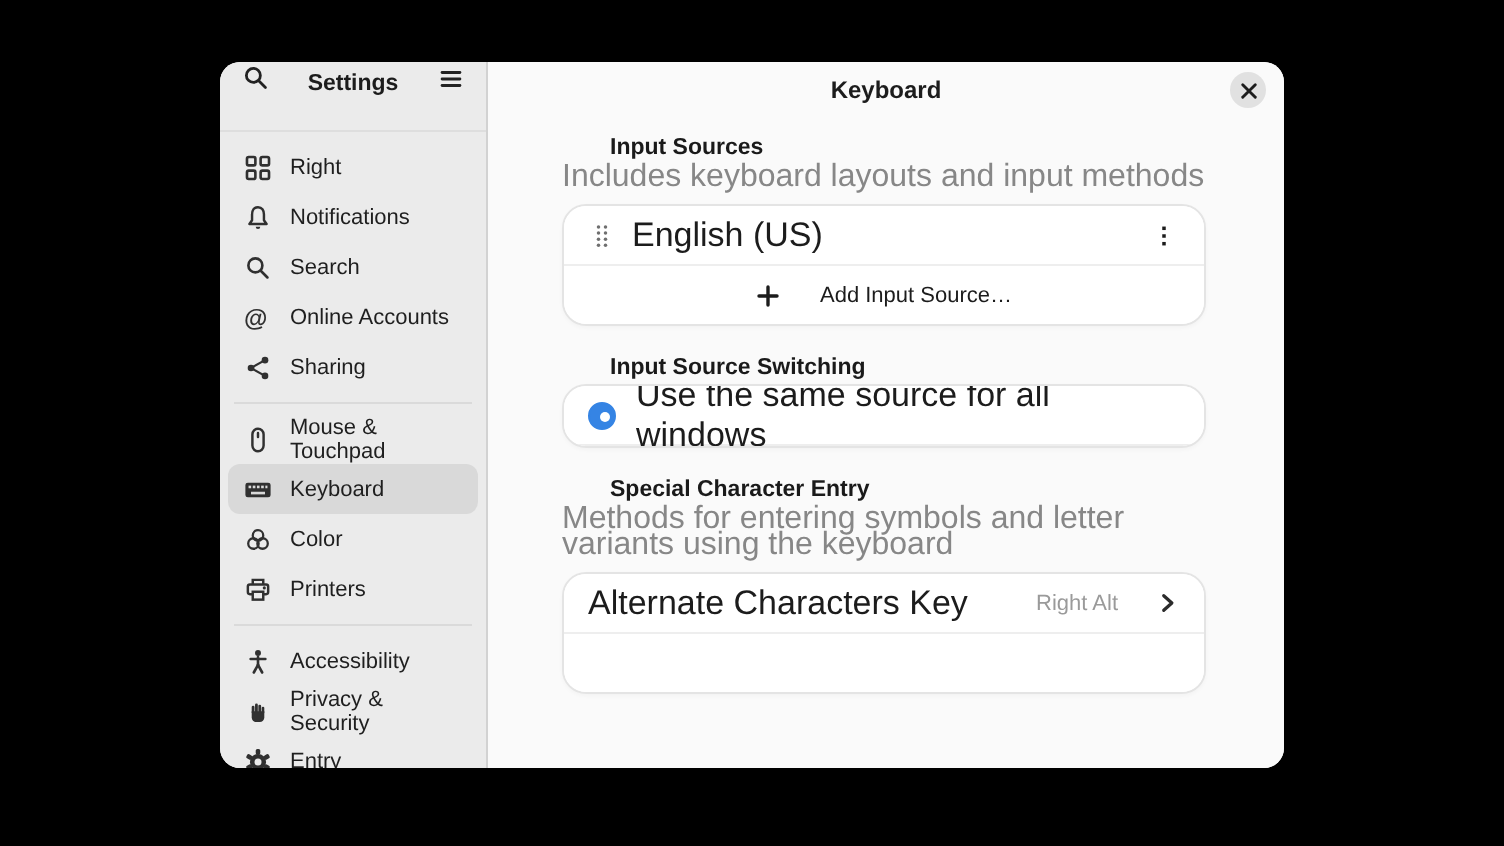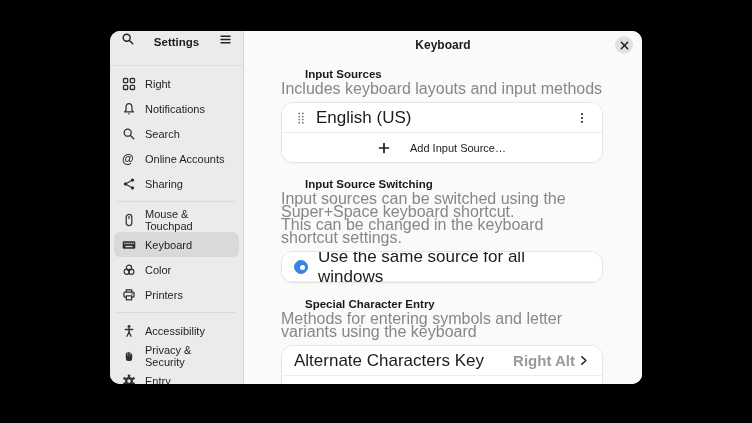--- a/index.html
+++ b/index.html
@@ -42,21 +42,21 @@
   .section { margin-bottom:14px; }
   .section-title { font-size:11.5px; font-weight:700; color:#1a1a1a; line-height:14px; margin-bottom:1px;margin-left:24px; }
   .section-sub { font-size:16px; color:#878787; line-height:13px; margin-bottom:7px; }
 
   .card { background:#fff; border:1px solid #e4e4e4; border-radius:12px;
           box-shadow:0 1px 2px rgba(0,0,0,.03); overflow:hidden; }
   .card-row { height:29px; display:flex; align-items:center; padding:0 12px;
               font-size:11px; color:#1c1c1c; background:#fff; width:100%; border:none; cursor:pointer; }
   .row-divider { height:1px; background:#eeeeee; }
   .row-label { flex:1; text-align:left; font-size:17px; color:#1c1c1c; }
-  .row-value { font-size:15px; color:#9a9a9a; margin-right:2px;font-weight:bold; }
+  .row-value { font-size:11px; color:#9a9a9a; margin-right:18px; }
 
   .drag-handle { width:14px; height:14px; margin-right:8px; color:#6f6f6f; display:inline-flex; cursor:grab; }
   .kebab { width:16px; height:16px; color:#1c1c1c; display:inline-flex; align-items:center;
            justify-content:center; background:transparent; border:none; cursor:pointer; padding:0; }
   .chev { width:13px; height:13px; color:#2b2b2b; display:inline-flex; }
 
   .add-row { justify-content:center; gap:20px; font-size:11px; color:#1c1c1c; }
   .plus-icon { width:12px; height:12px; color:#1c1c1c; display:inline-flex; }
 
   .radio { width:14px; height:14px; min-width:14px; border-radius:50%; border:1px solid #b3b3b3;
@@ -311,24 +311,20 @@
                     </g>
                   </svg>
               </span>
               <span>Add Input Source…</span>
             </button>
           </div>
         </section>
 
         <section class="section">
           <div class="section-title">Input Source Switching</div>
-          <div class="section-sub">
-            <div>Input sources can be switched using the Super+Space keyboard shortcut.</div>
-            <div>This can be changed in the keyboard shortcut settings.</div>
-          </div>
           <div class="card">
             <div class="card-row">
               <span class="radio on"></span>
               <span class="row-label">Use the same source for all windows</span>
             </div>
             <div class="row-divider"></div>
           </div>
         </section>
 
         <section class="section">

